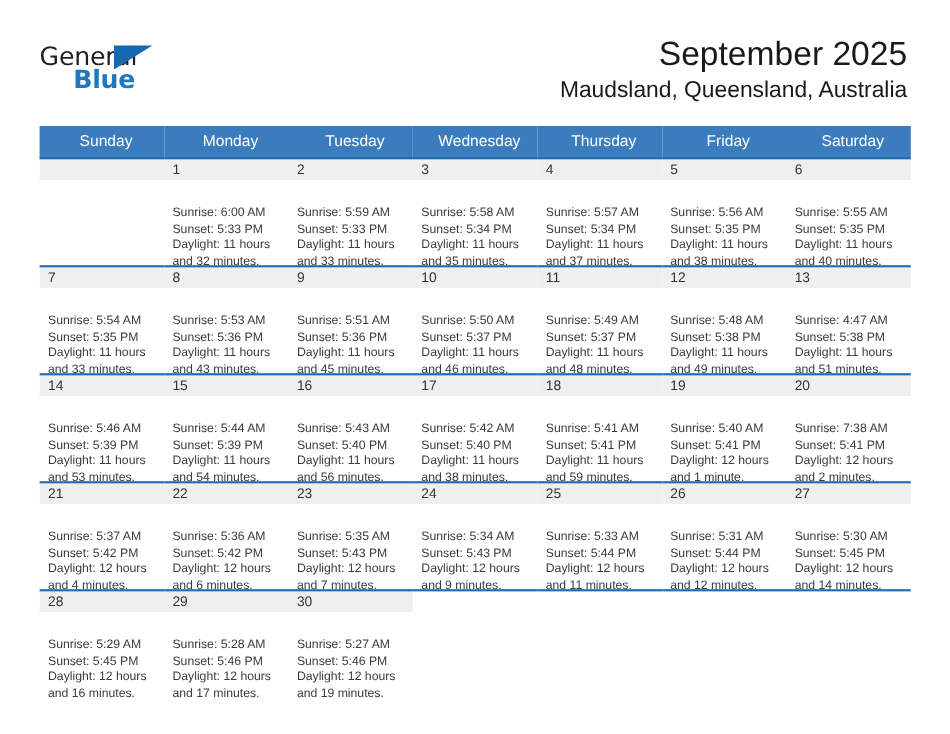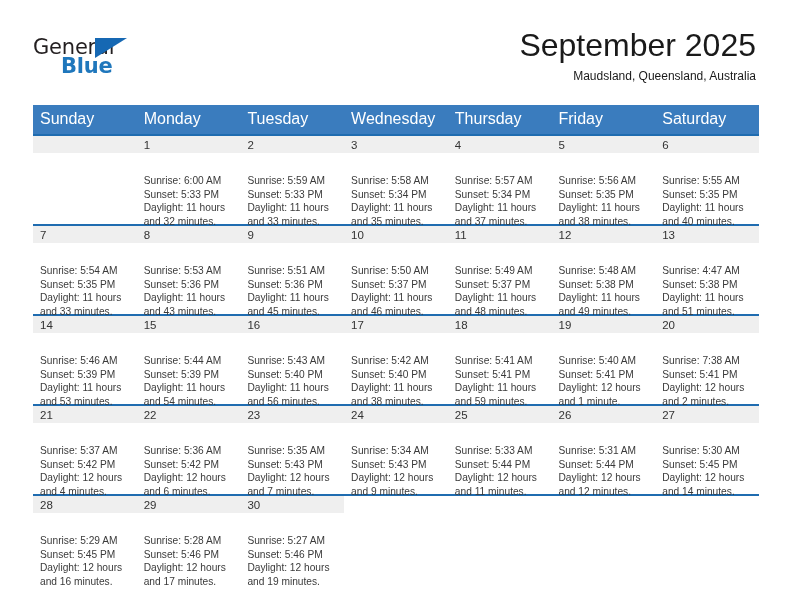--- a/index.html
+++ b/index.html
@@ -66,30 +66,30 @@
     border-bottom: 20px solid transparent;
   }
 
   .title-block {
     position: absolute;
     right: 36px;
     top: 28px;
     text-align: right;
   }
   .cal-title {
-    font-size: 32px;
+    font-size: 28px;
     font-weight: normal;
     color: #1a1a1a;
     line-height: 34px;
     white-space: nowrap;
     font-family: "Liberation Sans", sans-serif;
   }
   .cal-subtitle {
     margin-top: 5px;
-    font-size: 12px;
+    font-size: 19px;
     color: #1a1a1a;
     line-height: 18px;
     white-space: nowrap;
     font-family: "Liberation Sans", sans-serif;
   }
 
   
   .calendar {
     position: absolute;
     left: 33px;
@@ -97,23 +97,23 @@
     width: 726px;
   }
   .cal-table {
     width: 726px;
     border-collapse: collapse;
     table-layout: fixed;
   }
   .cal-table th {
     background: #3a7cbe;
     color: #ffffff;
-    font-size: 16px;
+    font-size: 13px;
     font-weight: normal;
-    text-align: left;
+    text-align: center;
     padding: 5px 0 6px 7px;
     height: 11px;
     font-family: "Liberation Sans", sans-serif;
   }
   .cal-table td {
     width: 103.7px;
     vertical-align: top;
     padding: 0;
     border-top: 2px solid #1f6cb0;
     background: #ffffff;

